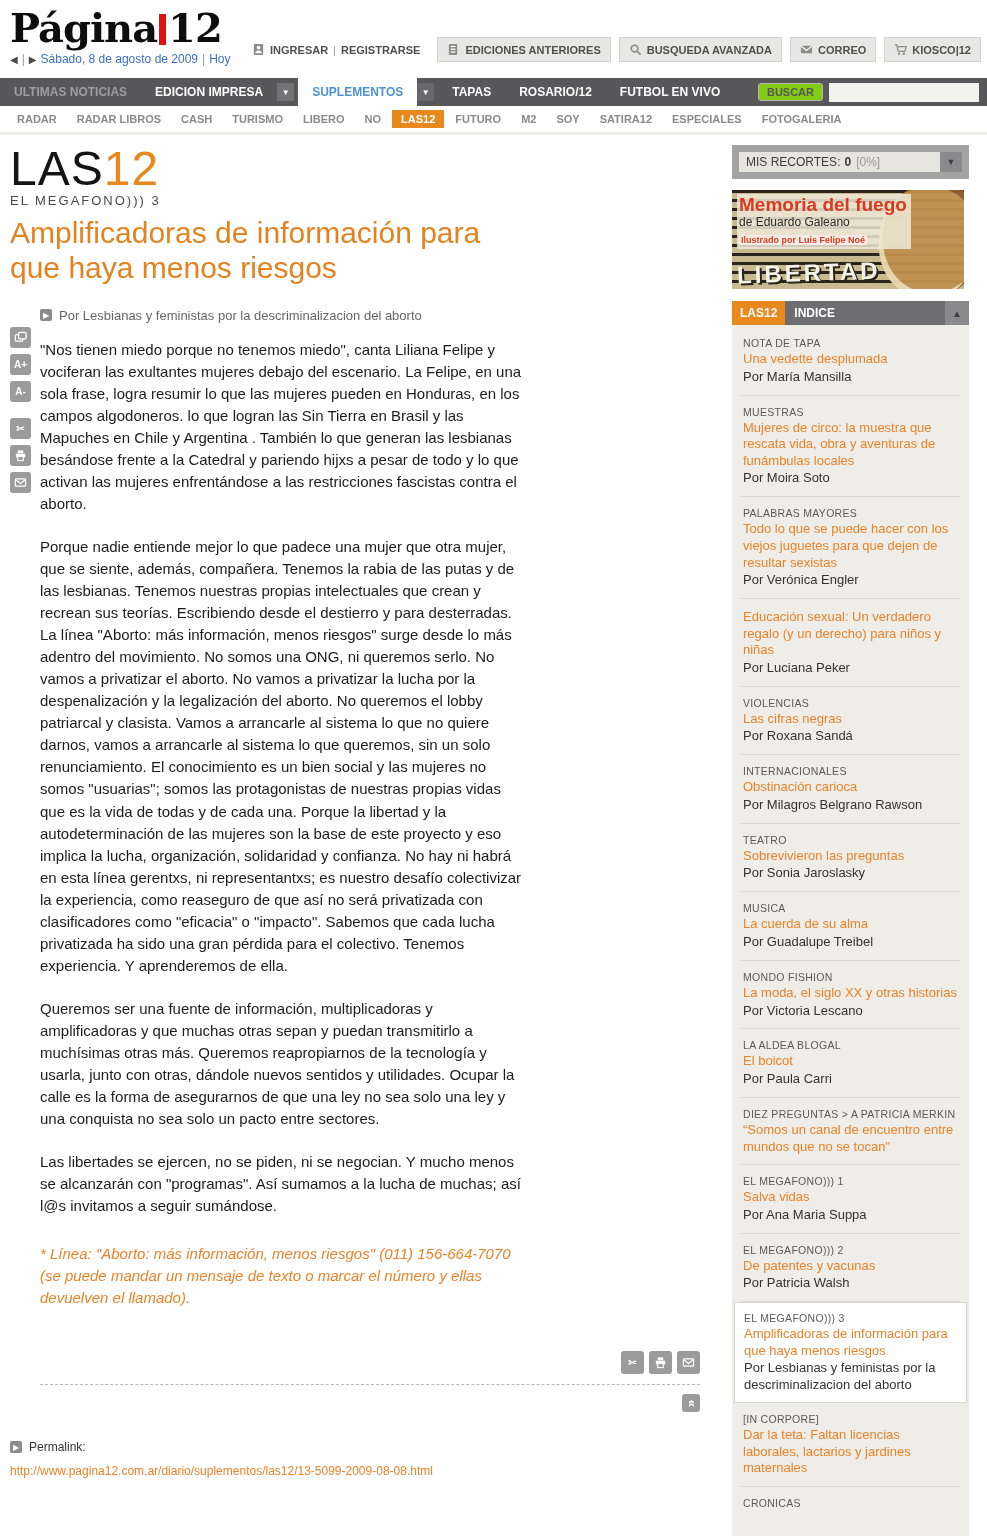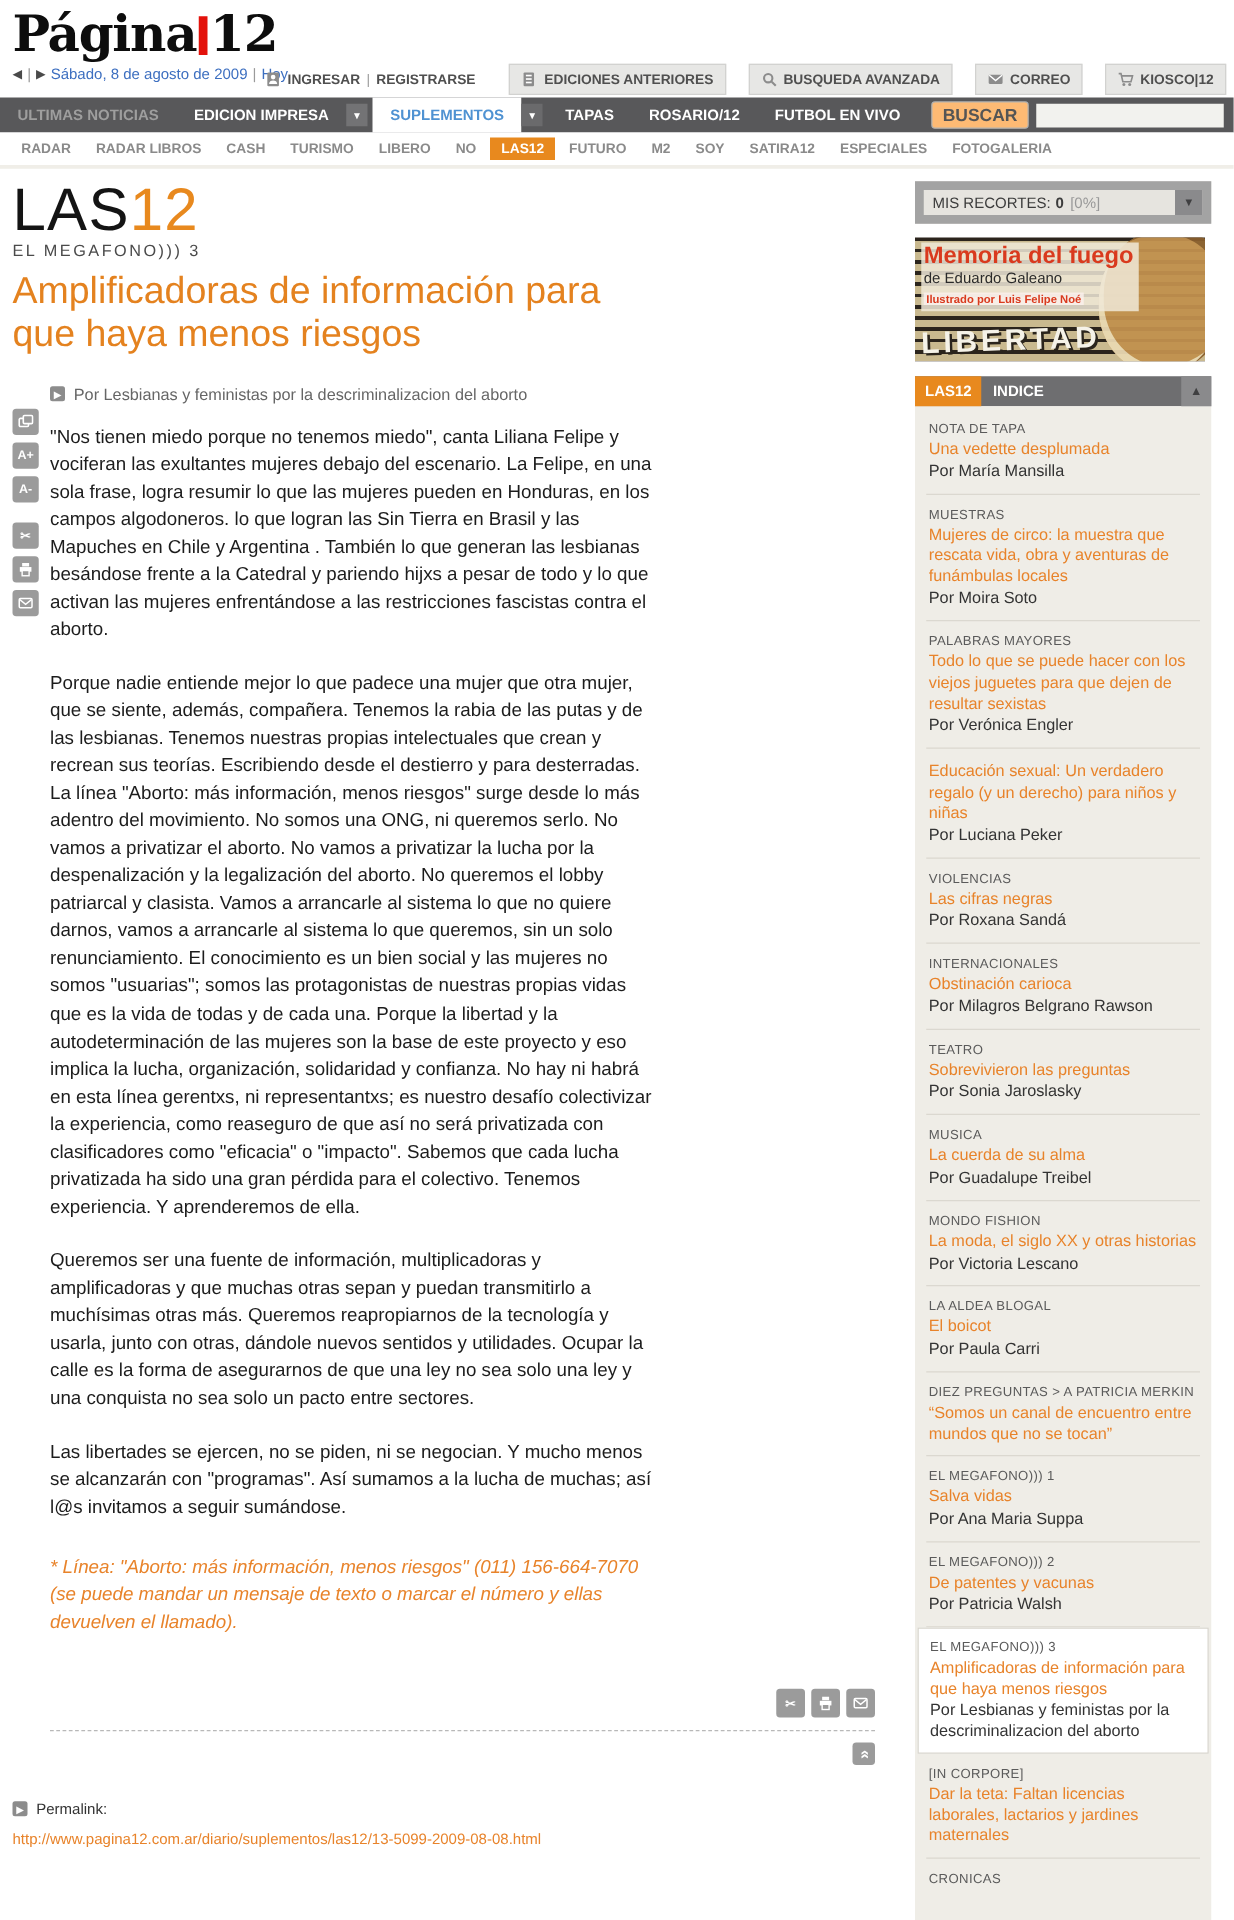--- a/index.html
+++ b/index.html
@@ -7,36 +7,36 @@
   body { width:987px; margin:0 auto; background:#fff; font-family:"Liberation Sans", sans-serif; color:#1a1a1a; }
 
   
   .top-header { position:relative; height:78px;text-align:center; }
   .brand-logo { position:absolute; left:10px; top:4px; font-family:"DejaVu Serif", serif; font-weight:bold; font-size:40px; letter-spacing:-1px; color:#0d0d0d; }
   .brand-logo .logo-bar { display:inline-block; width:7px; height:31px; background:#e3120b; margin:0 2px; vertical-align:-3px; }
   .date-nav { position:absolute; left:10px; top:52px; font-size:12px; color:#3d6fc0; display:flex; align-items:center; gap:4px; }
   .date-nav .arrow { color:#4a4a4a; font-size:10px; cursor:pointer; }
   .date-nav .sep { color:#9a9a9a; }
   .date-nav a { color:#3d6fc0; text-decoration:none; cursor:pointer; }
-  .header-actions { position:absolute; right:6px; bottom:2px; display:flex; align-items:stretch; gap:18px; font-size:11px; font-weight:bold; color:#4f4f4f; }
+  .header-actions { position:absolute; right:6px; bottom:16px; display:flex; align-items:stretch; gap:8px; font-size:11px; font-weight:bold; color:#4f4f4f; }
   .header-actions .h-item { display:flex; align-items:center; gap:5px; padding:5px 9px; cursor:pointer; white-space:nowrap; }
   .header-actions .h-item.boxed { background:#e7e7e5; border:1px solid #d2d2d0; }
   .h-item .sep { color:#999; font-weight:normal; }
   .mini-icon { width:13px; height:13px; display:inline-block; flex:0 0 auto; }
   .mini-icon svg { width:100%; height:100%; display:block; }
 
   
   .main-nav { height:28px; background:#58585a; display:flex; align-items:stretch; font-size:12px; font-weight:bold; color:#fff; }
   .main-nav .nav-item { display:flex; align-items:center; padding:0 14px; cursor:pointer; white-space:nowrap; }
   .main-nav .nav-item.muted { color:#9e9e9e; }
   .main-nav .drop-btn { width:17px; margin:5px 4px 5px 0; background:#737375; display:flex; align-items:center; justify-content:center; color:#fff; font-size:8px; cursor:pointer; }
   .main-nav .active-tab { background:#fff; color:#4f92d2; }
   .main-nav .drop-btn.dark { background:#6a6a6c; }
   .nav-search { margin-left:auto; display:flex; align-items:center; gap:6px; padding-right:8px; }
-  .search-btn { background:#fdba74; border:1px solid #b3b3b1; border-radius:3px; font-size:14px; font-weight:bold; color:#555; padding:2px 8px; cursor:pointer; font-family:"Liberation Sans", sans-serif; }
+  .search-btn { background:#84cc16; border:1px solid #b3b3b1; border-radius:3px; font-size:11px; font-weight:bold; color:#555; padding:2px 8px; cursor:pointer; font-family:"Liberation Sans", sans-serif; }
   .search-input { width:150px; height:19px; border:none; background:#f2f2ee; font-size:12px; padding:0 5px; }
 
   
   .sub-nav { display:flex; align-items:center; gap:2px; padding:4px 8px; font-size:11px; font-weight:bold; color:#8a8a8a; background:#fff; border-bottom:3px solid #f0eee8; }
   .sub-nav .sub-item { padding:3px 9px; cursor:pointer; white-space:nowrap; }
   .sub-nav .sub-item.active { background:#e8891e; color:#fff; }
 
   
   .content { display:flex; align-items:flex-start; padding:10px 10px 0 10px; gap:22px; }
   .left-col { width:700px; position:relative; }

